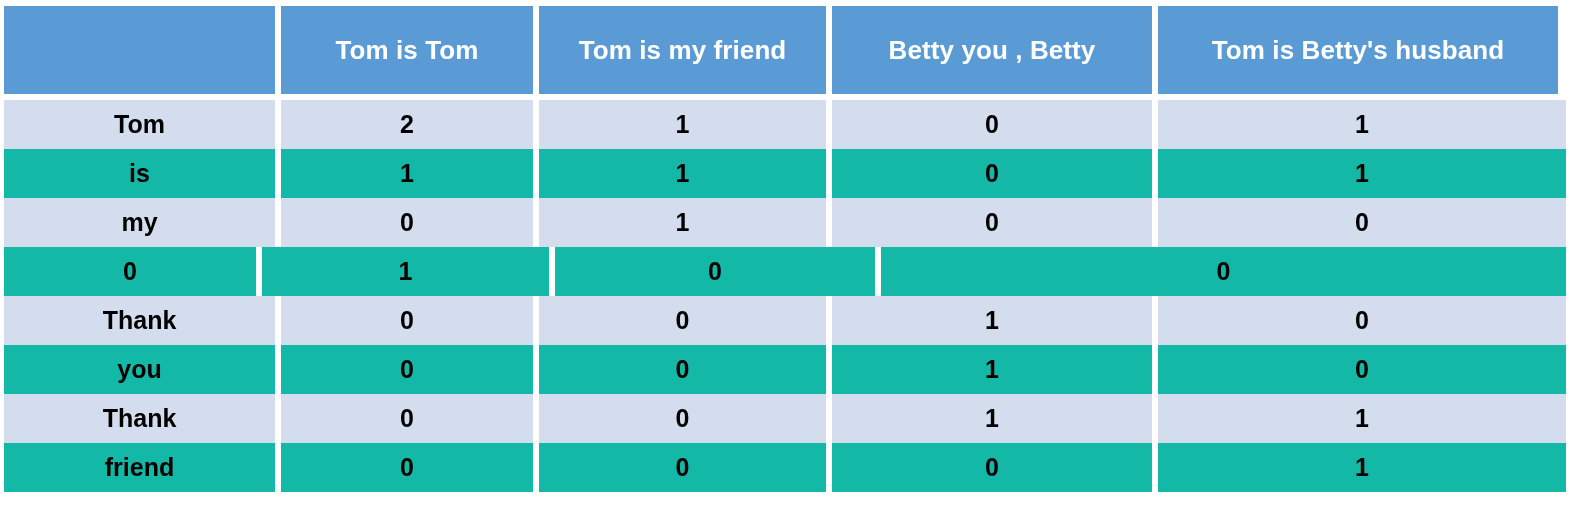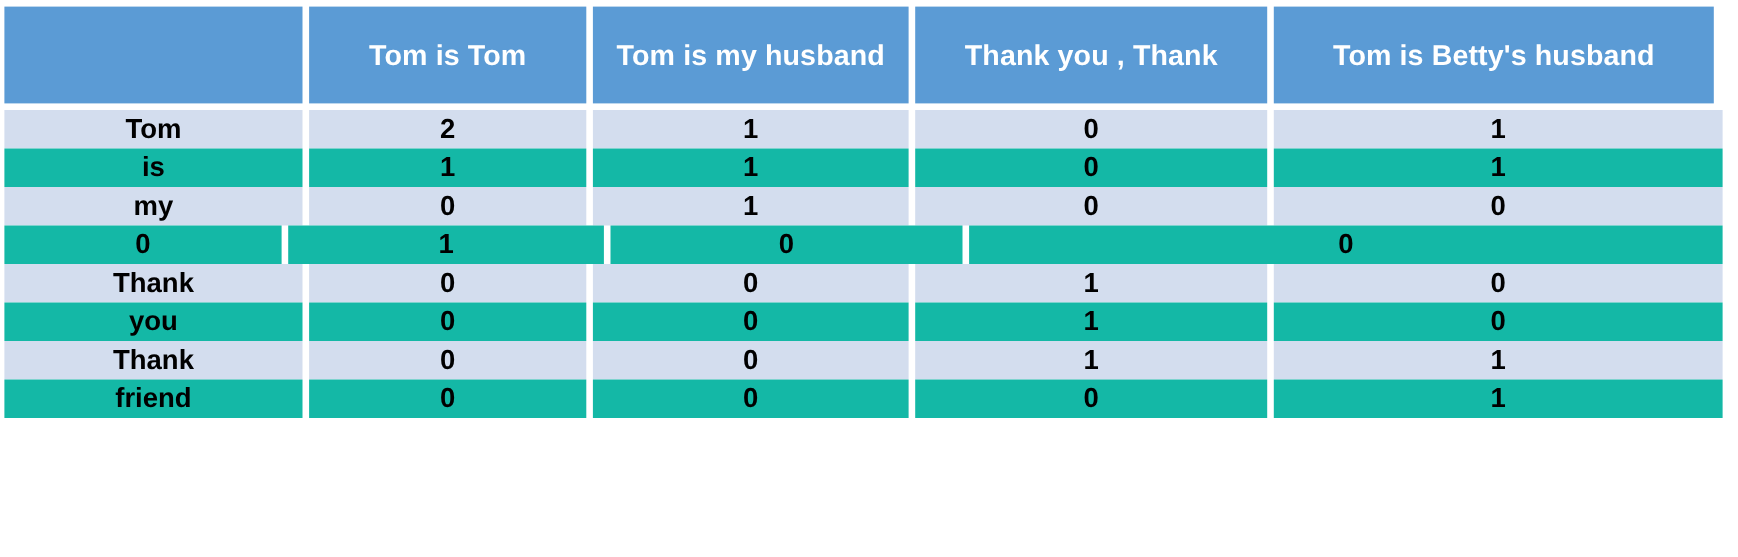--- a/index.html
+++ b/index.html
@@ -41,21 +41,21 @@
     font-size: 26px;
     font-weight: bold;
     letter-spacing: .1px;
   }
   .t-row.header .cell.corner {
     background: #5b9bd5;
   }
 
   
   .t-row.body {
-    height: 35px;
+    height: 49px;
   }
   .t-row.body.odd  .cell { background: #d3ddee; }
   .t-row.body.even .cell { background: #14b8a6; }
 
   .t-row.body .cell {
     color: #000000;
     font-size: 25px;
     font-weight: bold;
   }
 
@@ -81,22 +81,22 @@
   .t-row.header .cell.c4 { margin-right: 8px; }
 </style>
 </head>
 <body>
 
 <div id="matrix-table">
 
   <div class="t-row header">
     <div class="cell c0 corner"></div>
     <div class="cell c1">Tom is Tom</div>
-    <div class="cell c2">Tom is my husband</div>
-    <div class="cell c3">Thank you , Thank</div>
+    <div class="cell c2">Tom is my friend</div>
+    <div class="cell c3">Betty you , Betty</div>
     <div class="cell c4">Tom is Betty's husband</div>
   </div>
 
   <div class="t-row body odd">
     <div class="cell c0">Tom</div>
     <div class="cell c1">2</div>
     <div class="cell c2">1</div>
     <div class="cell c3">0</div>
     <div class="cell c4">1</div>
   </div>

